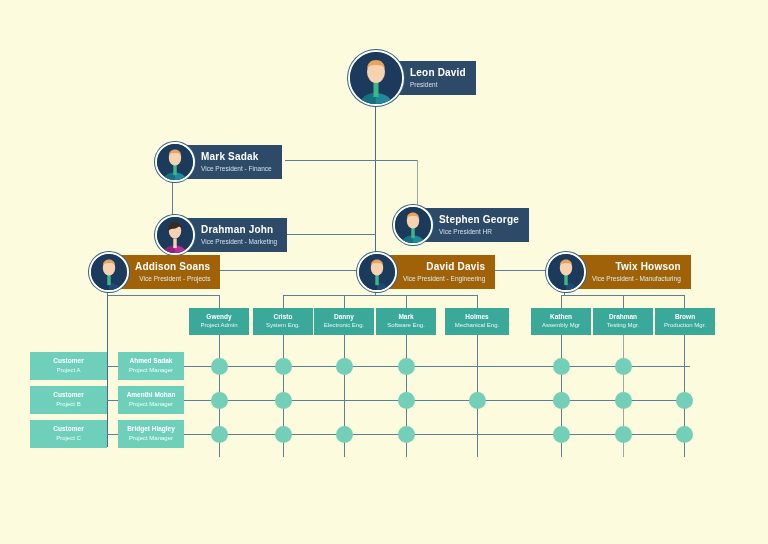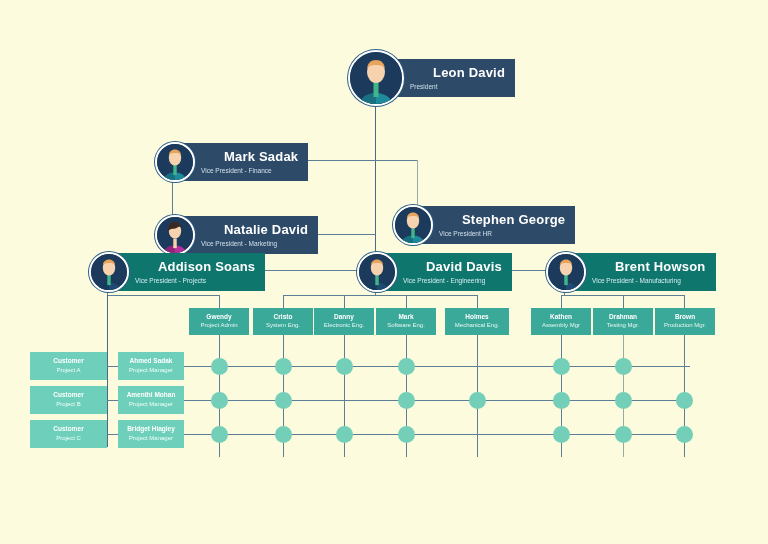--- a/index.html
+++ b/index.html
@@ -31,22 +31,22 @@
   }
   .avatar svg{display:block;}
   .nlabel{
     background:#2d4a68;
     color:#ffffff;
     padding:6px 10px 6px 22px;
     margin-left:-16px;
     line-height:1.25;
     white-space:nowrap;
   }
-  .nlabel.teal{background:#0f766e;}
-  .nlabel .nm{font-size:13px;font-weight:bold;letter-spacing:.2px;display:block;margin-left:23px;}
+  .nlabel.teal{background:#a16207;text-align:right;}
+  .nlabel .nm{font-size:10px;font-weight:bold;letter-spacing:.2px;display:block;}
   .nlabel .rl{font-size:6.5px;color:#cfe0ea;display:block;margin-top:1px;}
   .nlabel.teal .rl{color:#d6eef2;}
 
   
   .tbox{
     position:absolute;
     background:#3aa99a;
     color:#ffffff;
     display:flex;flex-direction:column;
     align-items:center;justify-content:center;
@@ -157,21 +157,21 @@
       <svg width="36" height="36" viewBox="0 0 52 52">
         <circle cx="26" cy="26" r="26" fill="#1b3a5c"></circle>
         <path d="M26 41c-9 0-16 5-16 11h32c0-6-7-11-16-11z" fill="#b5309c"></path>
         <path d="M26 41c-9 0-16 5-16 11h16z" fill="#8f2479"></path>
         <rect x="23.5" y="31" width="5" height="14" fill="#f6d2ae"></rect>
         <ellipse cx="26" cy="20" rx="9" ry="11" fill="#f6d2ae"></ellipse>
         <path d="M15.5 22c0-11 5-15 10.5-15S36.5 11 36.5 22c0-6-2-8-4-8-3 0-4 3-10 3-2.5 0-5 1-7 5z" fill="#3a2a22"></path>
       </svg>
     </div>
     <div class="nlabel">
-      <span class="nm">Natalie David</span>
+      <span class="nm">Drahman John</span>
       <span class="rl">Vice President - Marketing</span>
     </div>
   </div>
 
   <div class="exec" style="left:393px;top:205px;">
     <div class="avatar" style="width:36px;height:36px;">
       <svg width="36" height="36" viewBox="0 0 52 52">
         <circle cx="26" cy="26" r="26" fill="#1b3a5c"></circle>
         <path d="M26 41c-9 0-16 5-16 11h32c0-6-7-11-16-11z" fill="#1f8a9c"></path>
         <path d="M26 41c-9 0-16 5-16 11h16z" fill="#176f80"></path>
@@ -225,21 +225,21 @@
       <svg width="36" height="36" viewBox="0 0 52 52">
         <circle cx="26" cy="26" r="26" fill="#1b3a5c"></circle>
         <path d="M26 41c-9 0-16 5-16 11h32c0-6-7-11-16-11z" fill="#1e4a73"></path>
         <path d="M26 41c-9 0-16 5-16 11h16z" fill="#163a5c"></path>
         <rect x="23.5" y="30" width="5" height="15" fill="#3fb58a"></rect>
         <ellipse cx="26" cy="20" rx="9" ry="11" fill="#f6d2ae"></ellipse>
         <path d="M17 18c0-7 4-10 9-10s9 3 9 10c0-4-4-5-9-5s-9 1-9 5z" fill="#e8a35c"></path>
       </svg>
     </div>
     <div class="nlabel teal">
-      <span class="nm">Brent Howson</span>
+      <span class="nm">Twix Howson</span>
       <span class="rl">Vice President - Manufacturing</span>
     </div>
   </div>
 
   <div class="tbox" style="left:189px;top:308px;width:60px;height:27px;">
     <span class="t1">Gwendy</span>
     <span class="t2">Project Admin</span>
   </div>
   <div class="tbox" style="left:253px;top:308px;width:60px;height:27px;">
     <span class="t1">Cristo</span>

